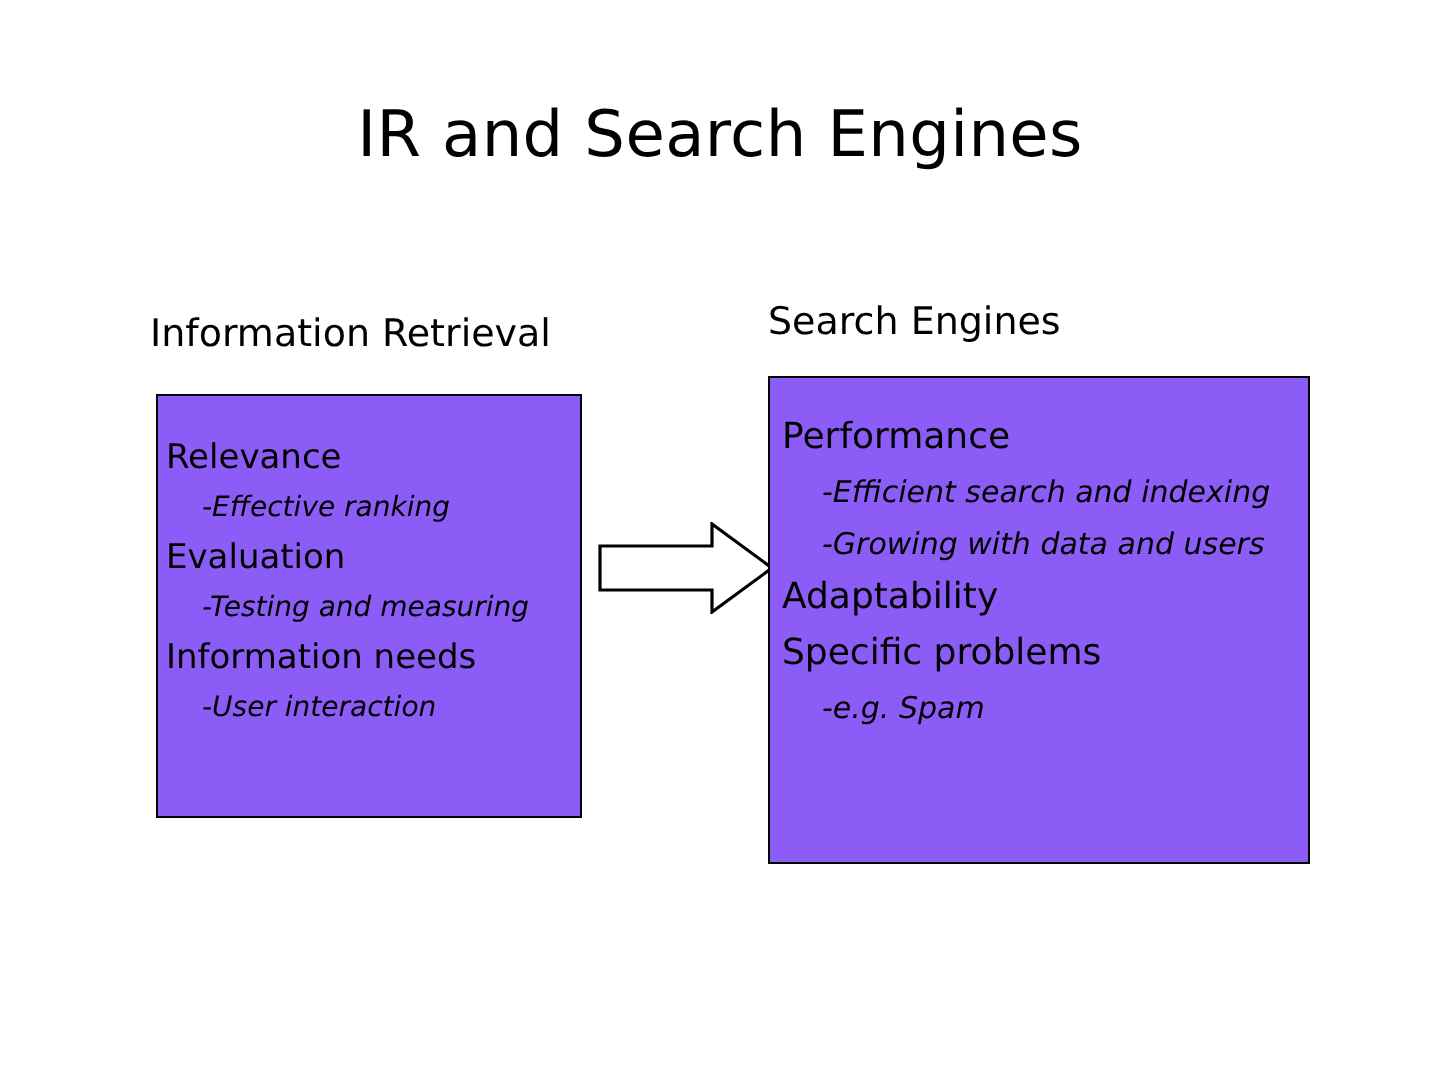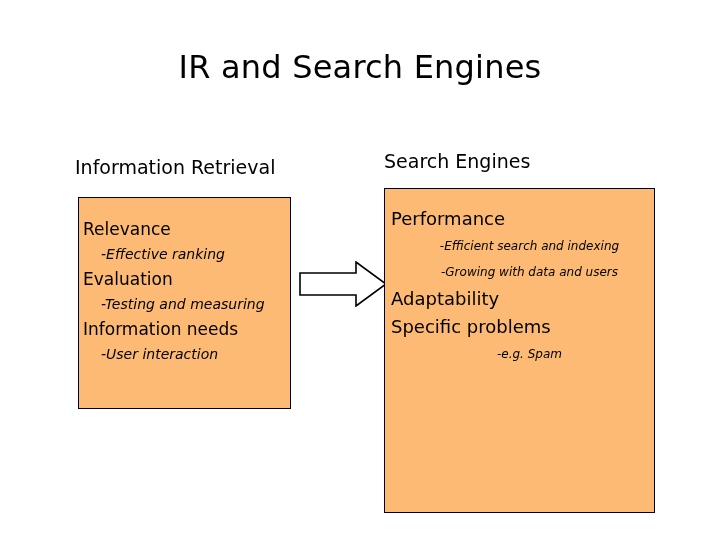--- a/index.html
+++ b/index.html
@@ -39,25 +39,25 @@
     line-height: 24px;
     white-space: nowrap;
   }
   .col-heading.left  { left: 75px; top: 155px; }
   .col-heading.right { left: 384px; top: 149px; width: 271px; text-align: left; }
 
   
   .panel {
     position: absolute;
     border: 1px solid #000000;
-    background: #fdba74;
+    background: #8b5cf6;
     box-sizing: border-box;
   }
   .panel-left  { left: 78px;  top: 197px; width: 213px; height: 212px; }
-  .panel-right { left: 384px; top: 188px; width: 271px; height: 325px; }
+  .panel-right { left: 384px; top: 188px; width: 271px; height: 244px; }
 
   .panel-inner {
     position: absolute;
     left: 0;
     right: 0;
     top: 0;
   }
   .panel-left  .panel-inner { padding: 18px 4px 0 4px; }
   .panel-right .panel-inner { padding: 16px 6px 0 6px; }
 
@@ -70,21 +70,21 @@
   }
   .entry-sub {
     font-size: 14px;
     font-style: italic;
     font-weight: 400;
     line-height: 24px;
     white-space: nowrap;
     padding-left: 18px;
   }
   .panel-right .entry-main { font-size: 18px; line-height: 28px; }
-  .panel-right .entry-sub  { font-size: 12px; line-height: 26px; padding-left: 20px; text-align: center; }
+  .panel-right .entry-sub  { font-size: 15px; line-height: 26px; padding-left: 20px; }
 
   
   .arrow-wrap {
     position: absolute;
     left: 299px;
     top: 261px;
     width: 88px;
     height: 46px;
   }
   .arrow-wrap svg { display: block; }

